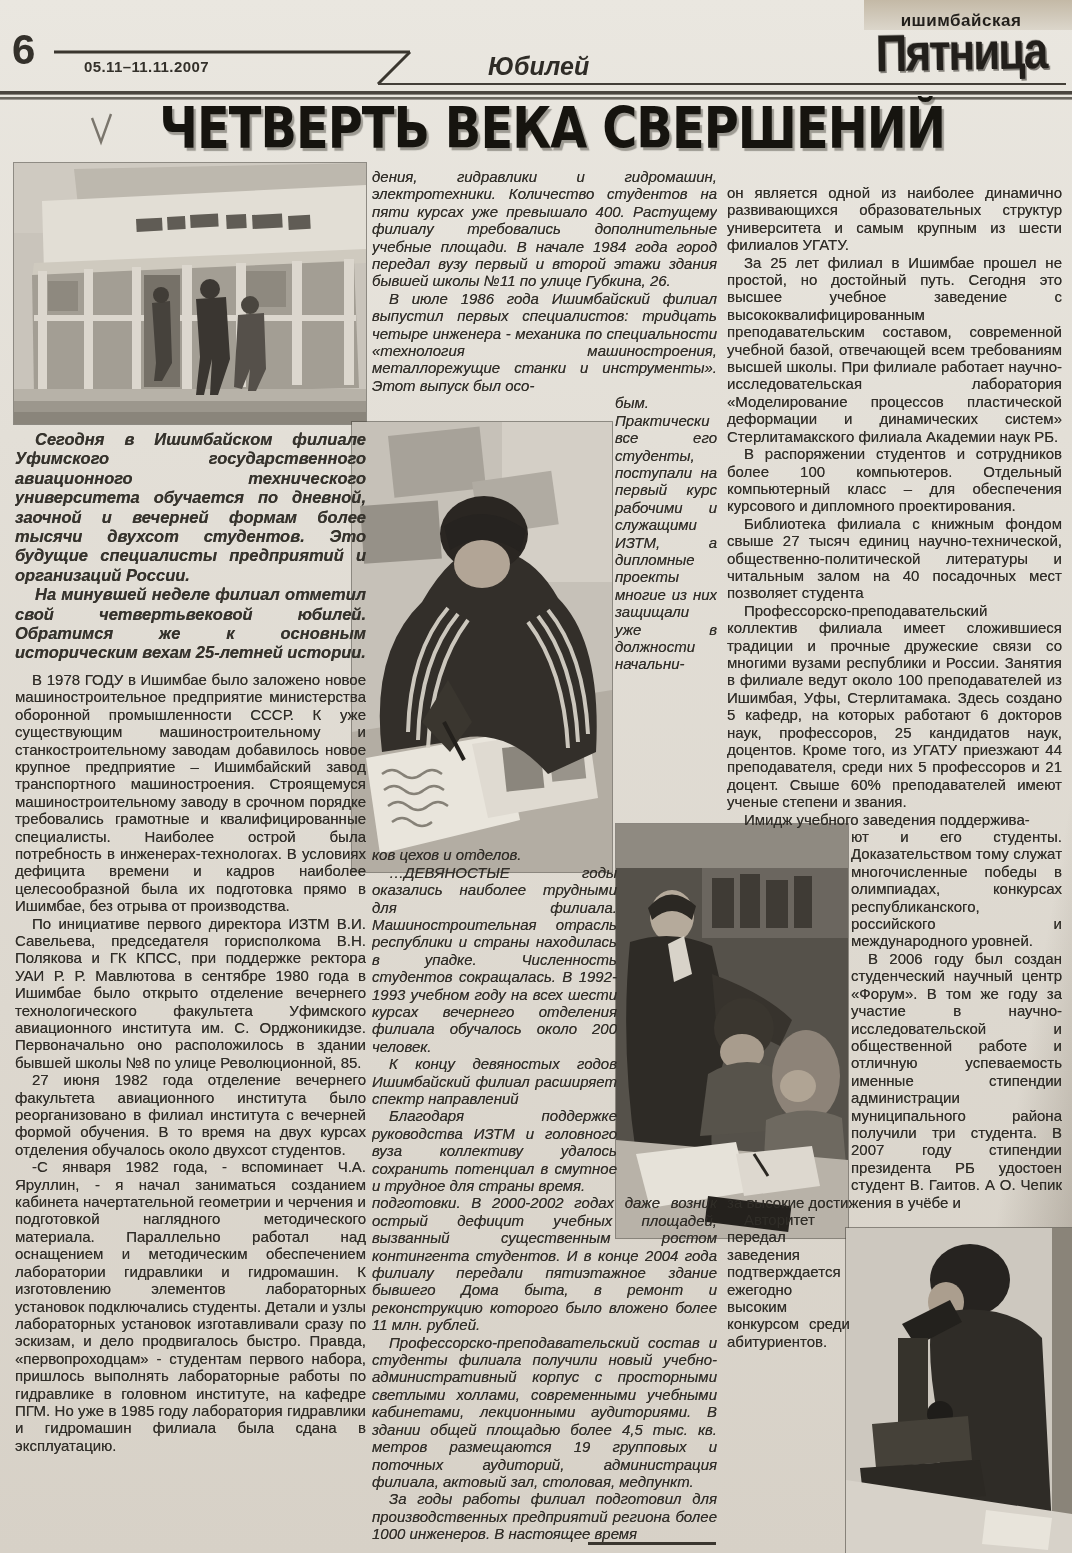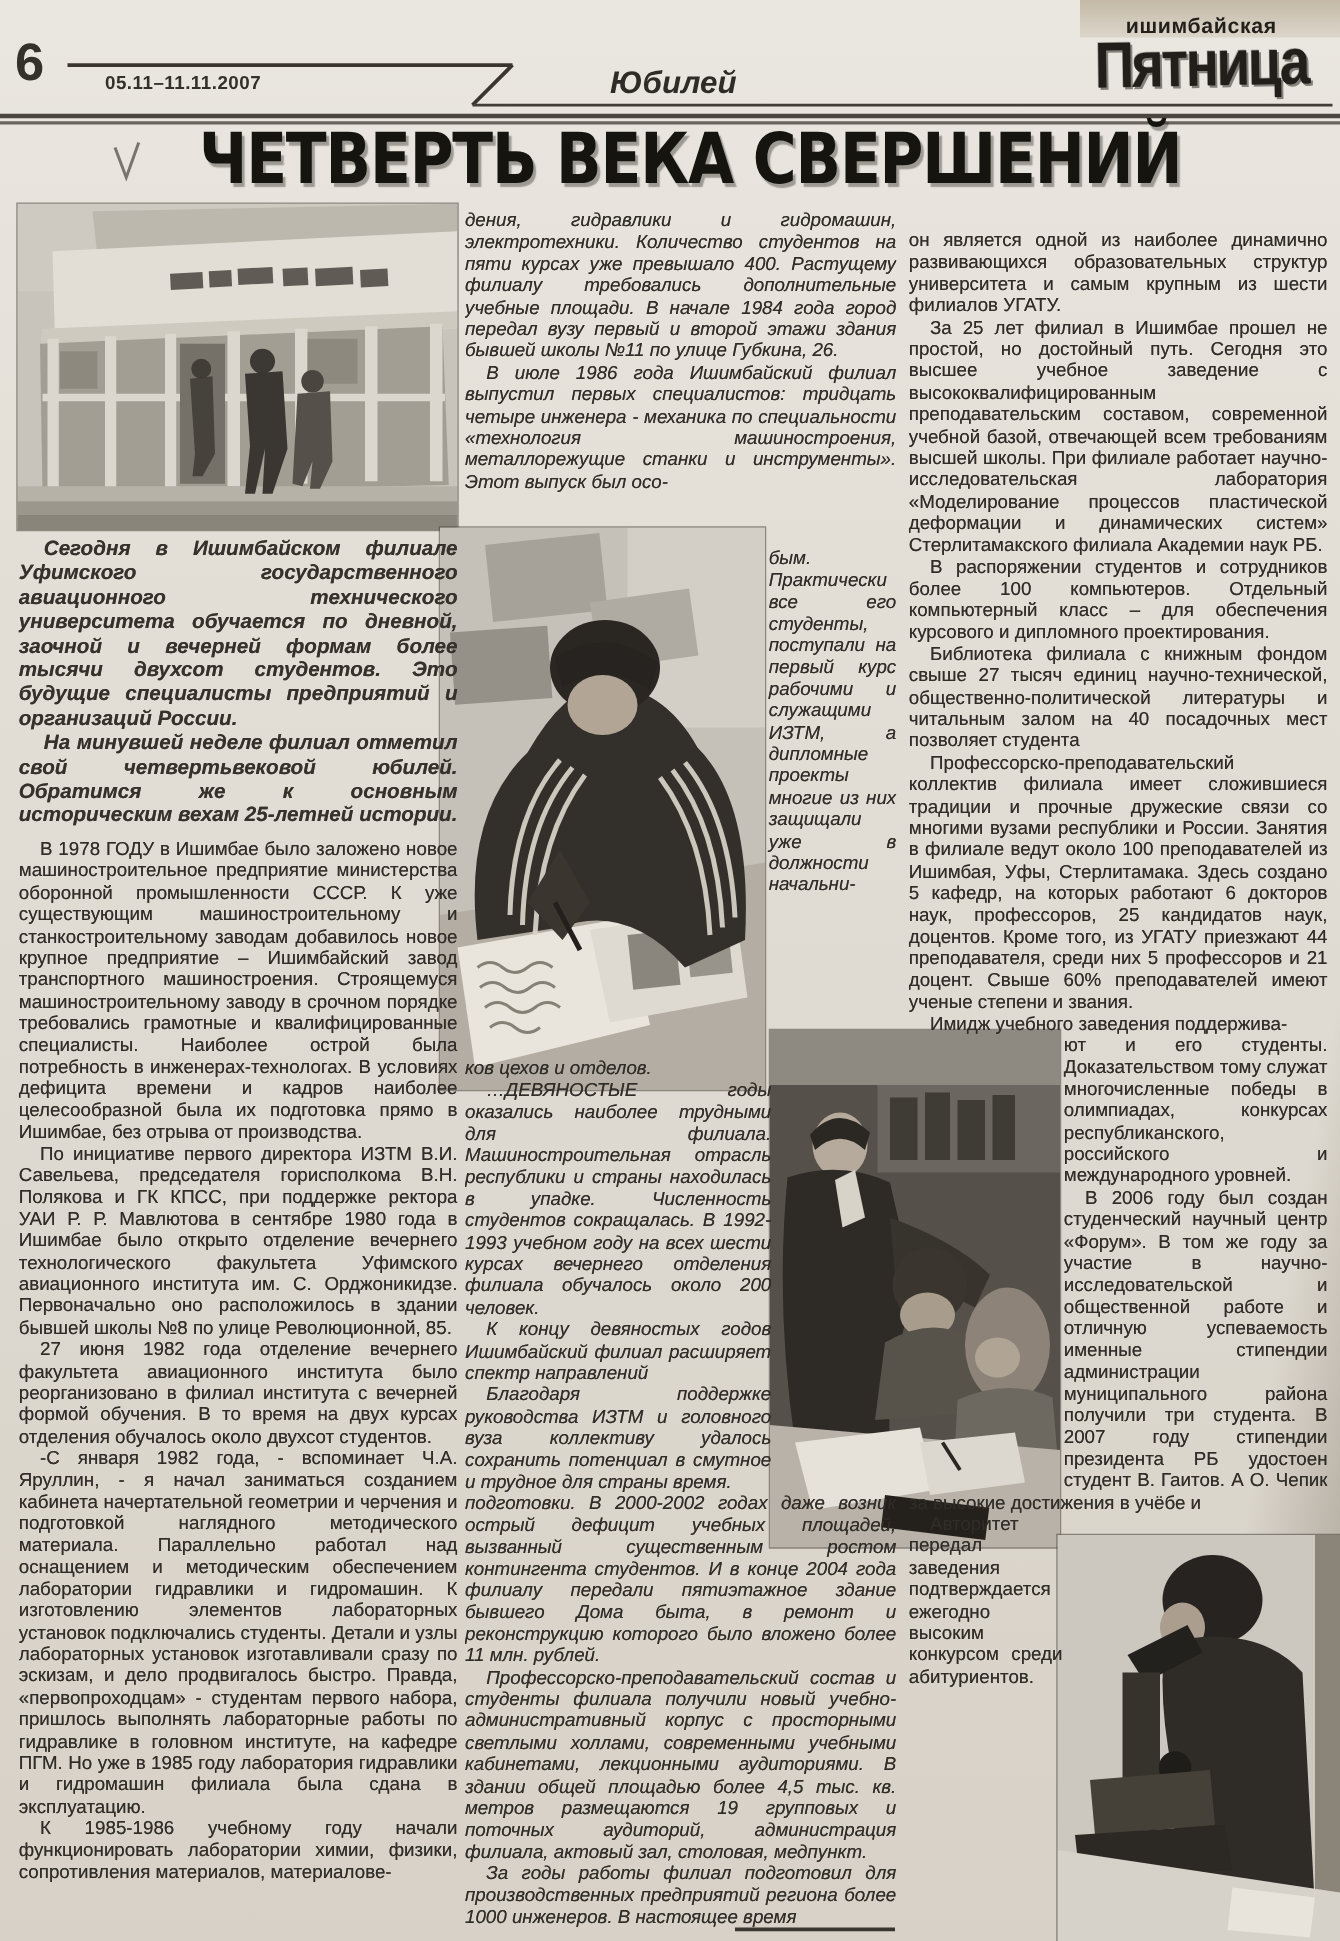--- a/index.html
+++ b/index.html
@@ -192,28 +192,27 @@
   <div class="col intro-body" style="left:15px;top:430px;width:351px;height:1123px;">
     <div class="intro">
       <p>Сегодня в Ишимбайском филиале Уфимского государственного авиационного технического университета обучается по дневной, заочной и вечерней формам более тысячи двухсот студентов. Это будущие специалисты предприятий и организаций России.</p>
       <p>На минувшей неделе филиал отметил свой четвертьвековой юбилей. Обратимся же к основным историческим вехам 25-летней истории.</p>
     </div>
     <div style="height:8px"></div>
     <p>В 1978 ГОДУ в Ишимбае было заложено новое машиностроительное предприятие министерства оборонной промышленности СССР. К уже существующим машиностроительному и станкостроительному заводам добавилось новое крупное предприятие – Ишимбайский завод транспортного машиностроения. Строящемуся машиностроительному заводу в срочном порядке требовались грамотные и квалифицированные специалисты. Наиболее острой была потребность в инженерах-технологах. В условиях дефицита времени и кадров наиболее целесообразной была их подготовка прямо в Ишимбае, без отрыва от производства.</p>
     <p>По инициативе первого директора ИЗТМ В.И. Савельева, председателя горисполкома В.Н. Полякова и ГК КПСС, при поддержке ректора УАИ Р. Р. Мавлютова в сентябре 1980 года в Ишимбае было открыто отделение вечернего технологического факультета Уфимского авиационного института им. С. Орджоникидзе. Первоначально оно расположилось в здании бывшей школы №8 по улице Революционной, 85.</p>
     <p>27 июня 1982 года отделение вечернего факультета авиационного института было реорганизовано в филиал института с вечерней формой обучения. В то время на двух курсах отделения обучалось около двухсот студентов.</p>
     <p>-С января 1982 года, - вспоминает Ч.А. Яруллин, - я начал заниматься созданием кабинета начертательной геометрии и черчения и подготовкой наглядного методического материала. Параллельно работал над оснащением и методическим обеспечением лаборатории гидравлики и гидромашин. К изготовлению элементов лабораторных установок подключались студенты. Детали и узлы лабораторных установок изготавливали сразу по эскизам, и дело продвигалось быстро. Правда, «первопроходцам» - студентам первого набора, пришлось выполнять лабораторные работы по гидравлике в головном институте, на кафедре ПГМ. Но уже в 1985 году лаборатория гидравлики и гидромашин филиала была сдана в эксплуатацию.</p>
-    <p>К 1985-1986 учебному году начали функционировать лаборатории химии, физики, сопротивления материалов, материалове-</p>
   </div>
 
   <div class="col" style="left:372px;top:168px;width:345px;height:1385px;font-style:italic;">
     <p class="cont">дения, гидравлики и гидромашин, электротехники. Количество студентов на пяти курсах уже превышало 400. Растущему филиалу требовались дополнительные учебные площади. В начале 1984 года город передал вузу первый и второй этажи здания бывшей школы №11 по улице Губкина, 26.</p>
     <p>В июле 1986 года Ишимбайский филиал выпустил первых специалистов: тридцать четыре инженера - механика по специальности «технология машиностроения, металлорежущие станки и инструменты». Этот выпуск был осо-</p>
     <div class="spacer-l" style="width:243px;height:452px;"></div>
-    <p class="cont" style="overflow-wrap:break-word;margin-top:44px;">бым. Практически все его студенты, поступали на первый курс рабочими и служащими ИЗТМ, а дипломные проекты многие из них защищали уже в должности начальни-</p>
+    <p class="cont" style="overflow-wrap:break-word;">бым. Практически все его студенты, поступали на первый курс рабочими и служащими ИЗТМ, а дипломные проекты многие из них защищали уже в должности начальни-</p>
     <p class="cont clr">ков цехов и отделов.</p>
     <div class="spacer-r" style="width:100px;height:330px;"></div>
     <p>…ДЕВЯНОСТЫЕ годы оказались наиболее трудными для филиала. Машиностроительная отрасль республики и страны находилась в упадке. Численность студентов сокращалась. В 1992-1993 учебном году на всех шести курсах вечернего отделения филиала обучалось около 200 человек.</p>
     <p>К концу девяностых годов Ишимбайский филиал расширяет спектр направлений</p>
     <p>Благодаря поддержке руководства ИЗТМ и головного вуза коллективу удалось сохранить потенциал в смутное и трудное для страны время.</p>
     <p class="cont">подготовки. В 2000-2002 годах даже возник острый дефицит учебных площадей, вызванный существенным ростом контингента студентов. И в конце 2004 года филиалу передали пятиэтажное здание бывшего Дома быта, в ремонт и реконструкцию которого было вложено более 11 млн. рублей.</p>
     <p>Профессорско-преподавательский состав и студенты филиала получили новый учебно-административный корпус с просторными светлыми холлами, современными учебными кабинетами, лекционными аудиториями. В здании общей площадью более 4,5 тыс. кв. метров размещаются 19 групповых и поточных аудиторий, администрация филиала, актовый зал, столовая, медпункт.</p>
     <p>За годы работы филиал подготовил для производственных предприятий региона более 1000 инженеров. В настоящее время</p>
   </div>
 

